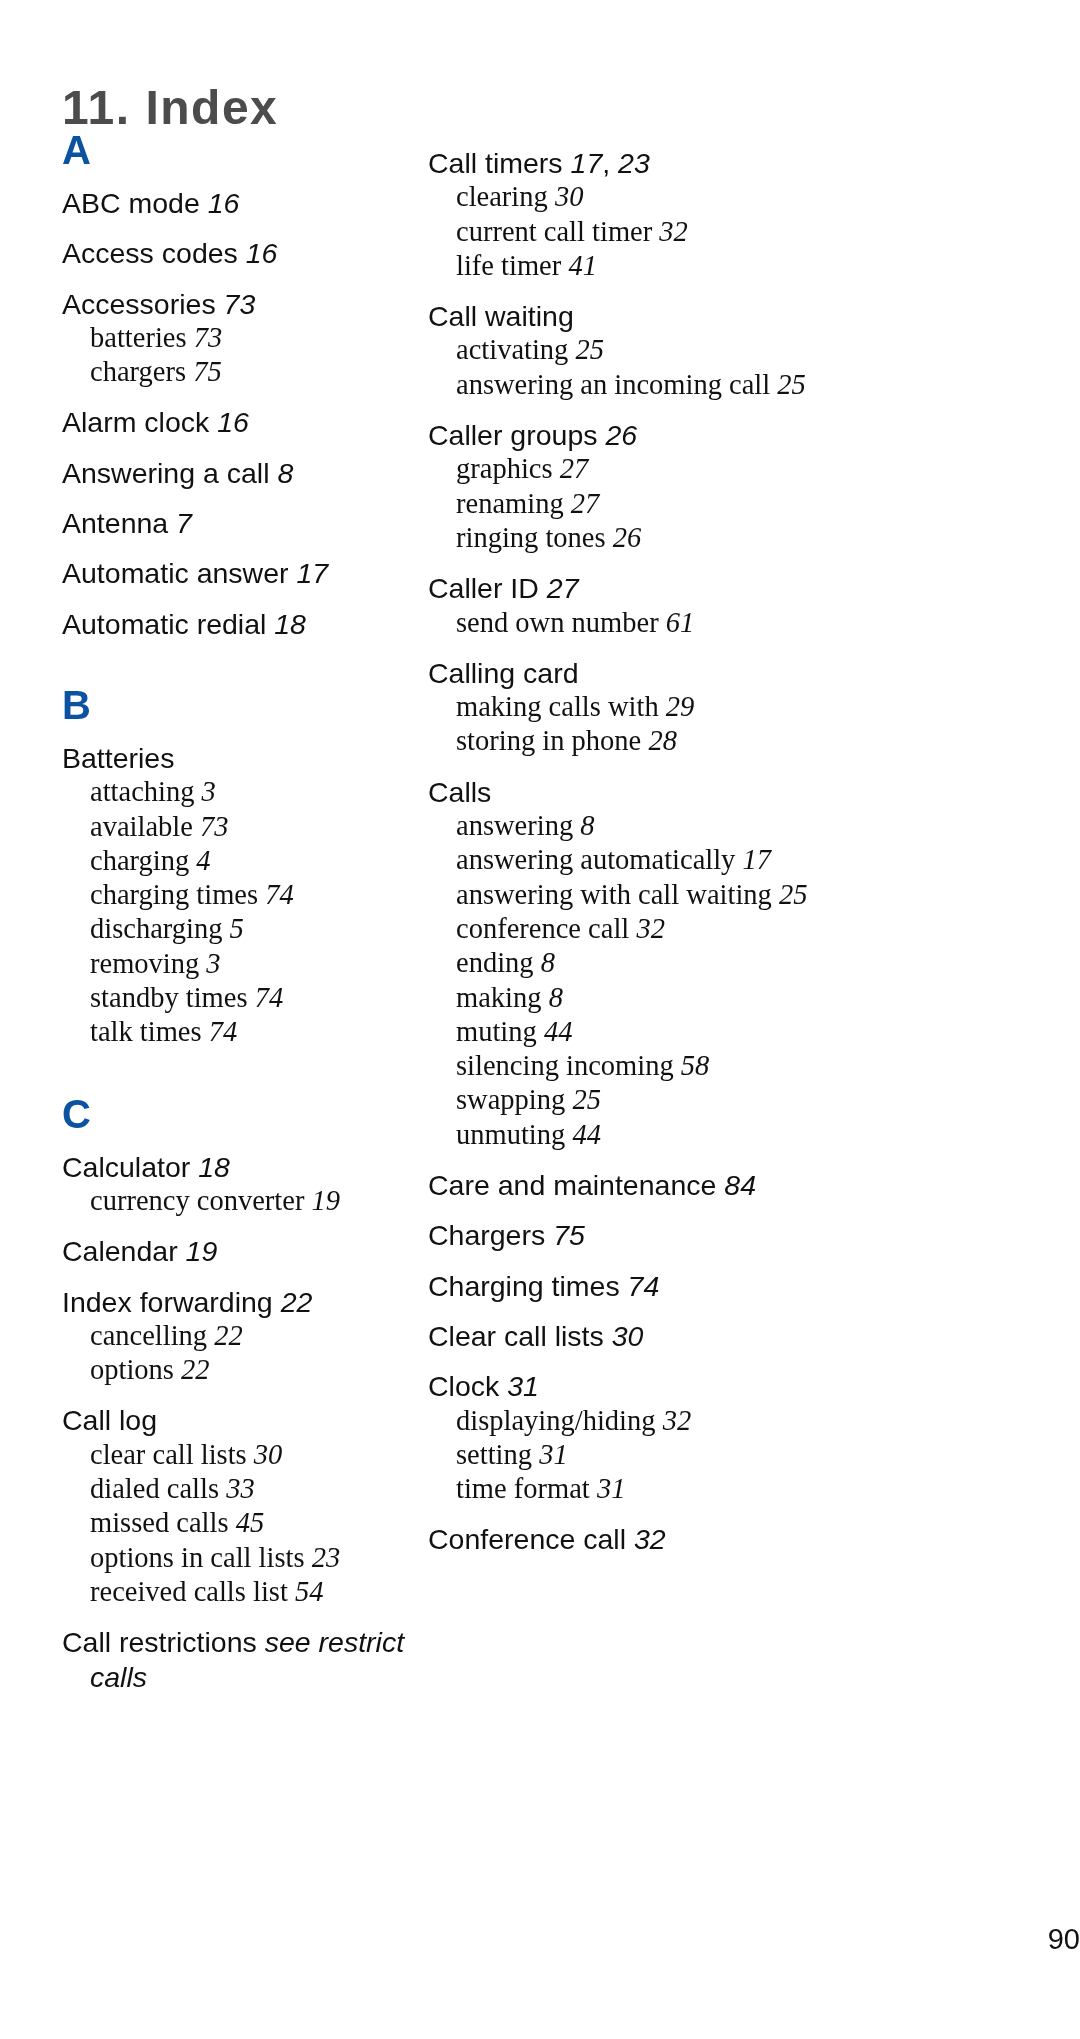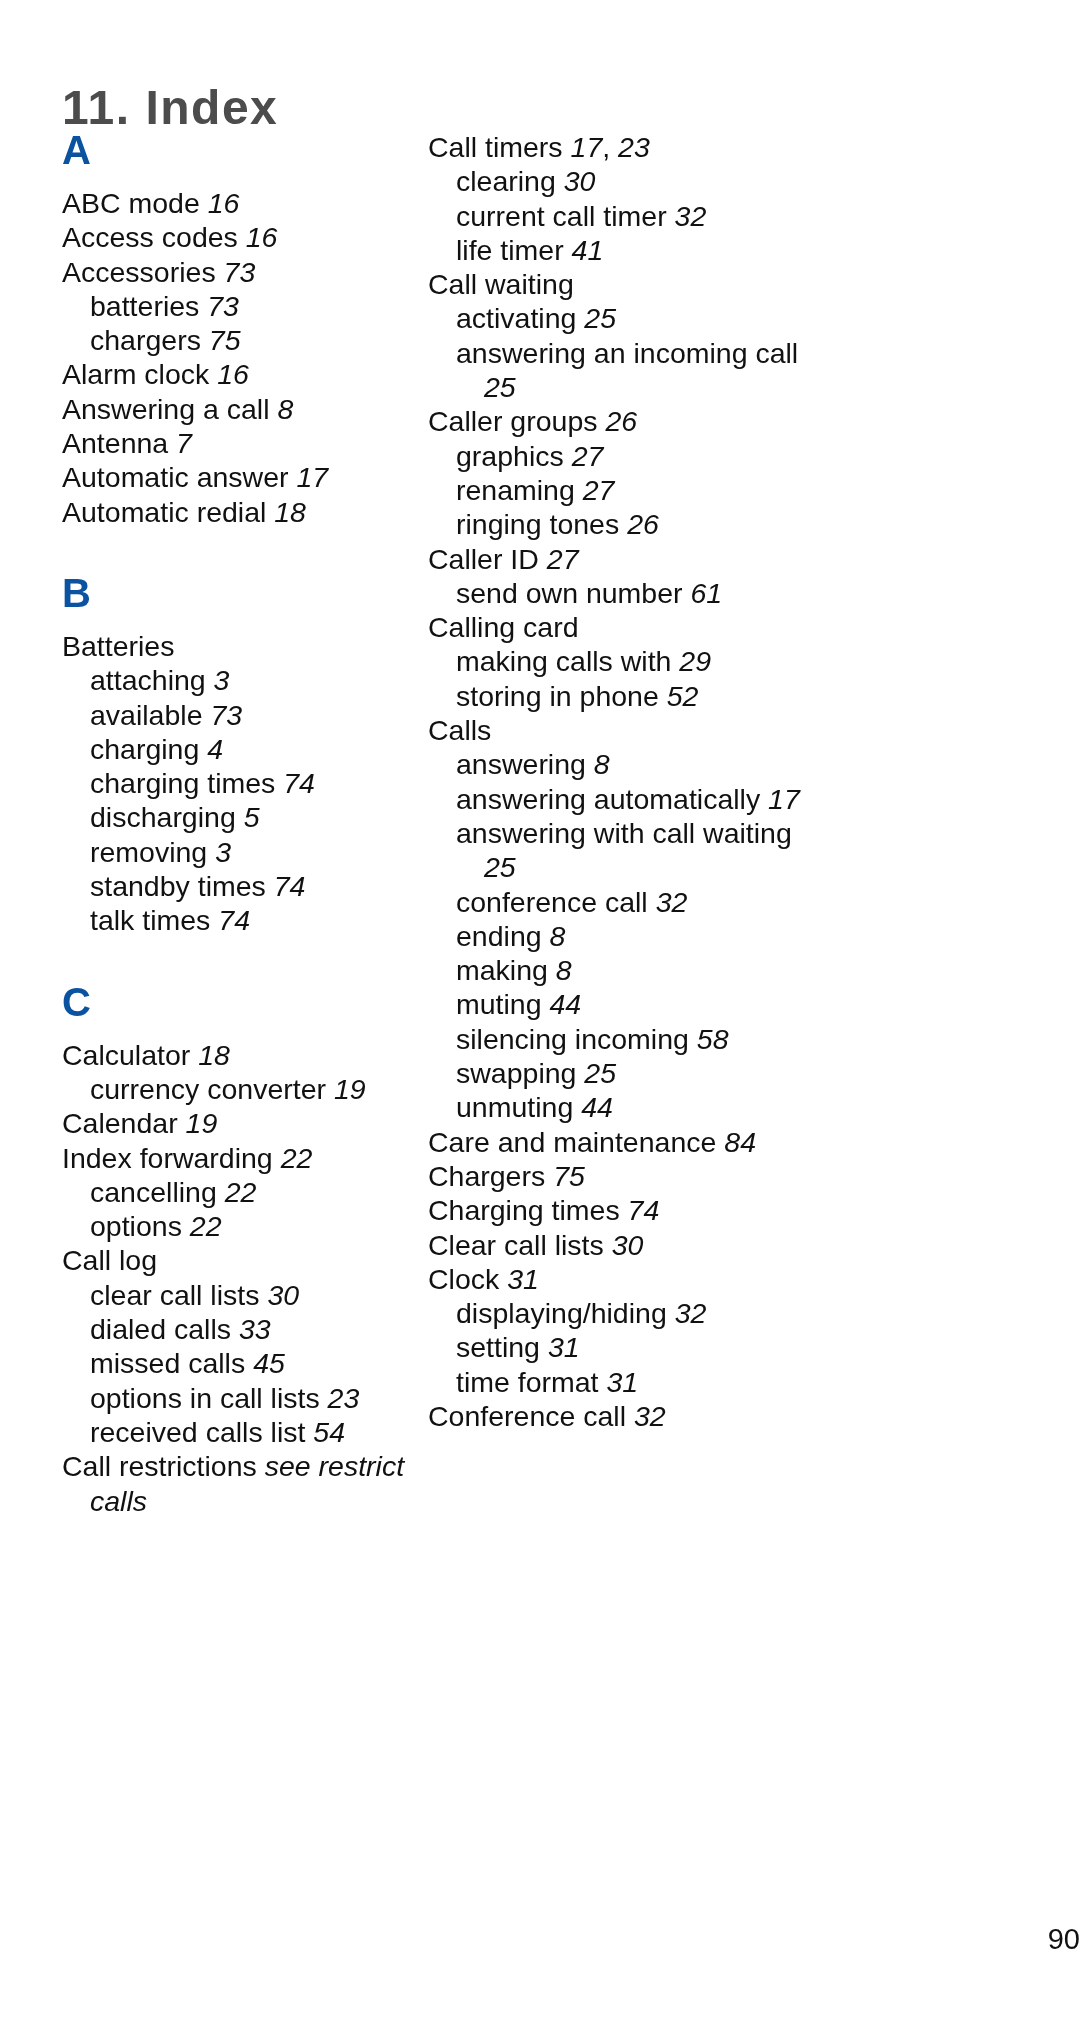--- a/index.html
+++ b/index.html
@@ -72,24 +72,26 @@
     text-indent: 0;
     padding-left: 30px;
   }
   
   .entry.level-0 {
     padding-left: 0;
   }
   .entry.level-0.wraps {
     padding-left: 28px;
     text-indent: -28px;
+    margin-top: 16px;
   }
   .entry.level-1 {
     padding-left: 56px;
     text-indent: -28px;
+    font-family: Liberation Serif, serif;
   }
 
   .pg {
     font-style: italic;
   }
   .xref {
     font-style: italic;
   }
 
   
@@ -158,21 +160,21 @@
       <div class="entry level-1"><span>activating</span> <span class="pg">25</span></div>
       <div class="entry level-1"><span>answering an incoming call</span> <span class="pg">25</span></div>
       <div class="entry level-0 wraps"><span>Caller groups</span> <span class="pg">26</span></div>
       <div class="entry level-1"><span>graphics</span> <span class="pg">27</span></div>
       <div class="entry level-1"><span>renaming</span> <span class="pg">27</span></div>
       <div class="entry level-1"><span>ringing tones</span> <span class="pg">26</span></div>
       <div class="entry level-0 wraps"><span>Caller ID</span> <span class="pg">27</span></div>
       <div class="entry level-1"><span>send own number</span> <span class="pg">61</span></div>
       <div class="entry level-0 wraps"><span>Calling card</span></div>
       <div class="entry level-1"><span>making calls with</span> <span class="pg">29</span></div>
-      <div class="entry level-1"><span>storing in phone</span> <span class="pg">52</span></div>
+      <div class="entry level-1"><span>storing in phone</span> <span class="pg">28</span></div>
       <div class="entry level-0 wraps"><span>Calls</span></div>
       <div class="entry level-1"><span>answering</span> <span class="pg">8</span></div>
       <div class="entry level-1"><span>answering automatically</span> <span class="pg">17</span></div>
       <div class="entry level-1"><span>answering with call waiting</span> <span class="pg">25</span></div>
       <div class="entry level-1"><span>conference call</span> <span class="pg">32</span></div>
       <div class="entry level-1"><span>ending</span> <span class="pg">8</span></div>
       <div class="entry level-1"><span>making</span> <span class="pg">8</span></div>
       <div class="entry level-1"><span>muting</span> <span class="pg">44</span></div>
       <div class="entry level-1"><span>silencing incoming</span> <span class="pg">58</span></div>
       <div class="entry level-1"><span>swapping</span> <span class="pg">25</span></div>

